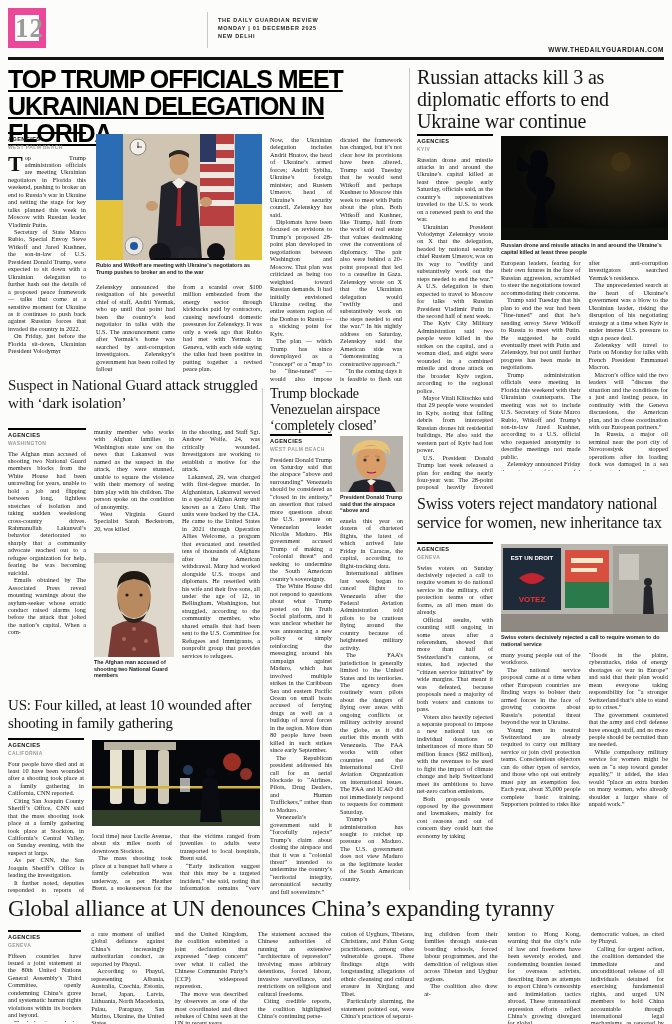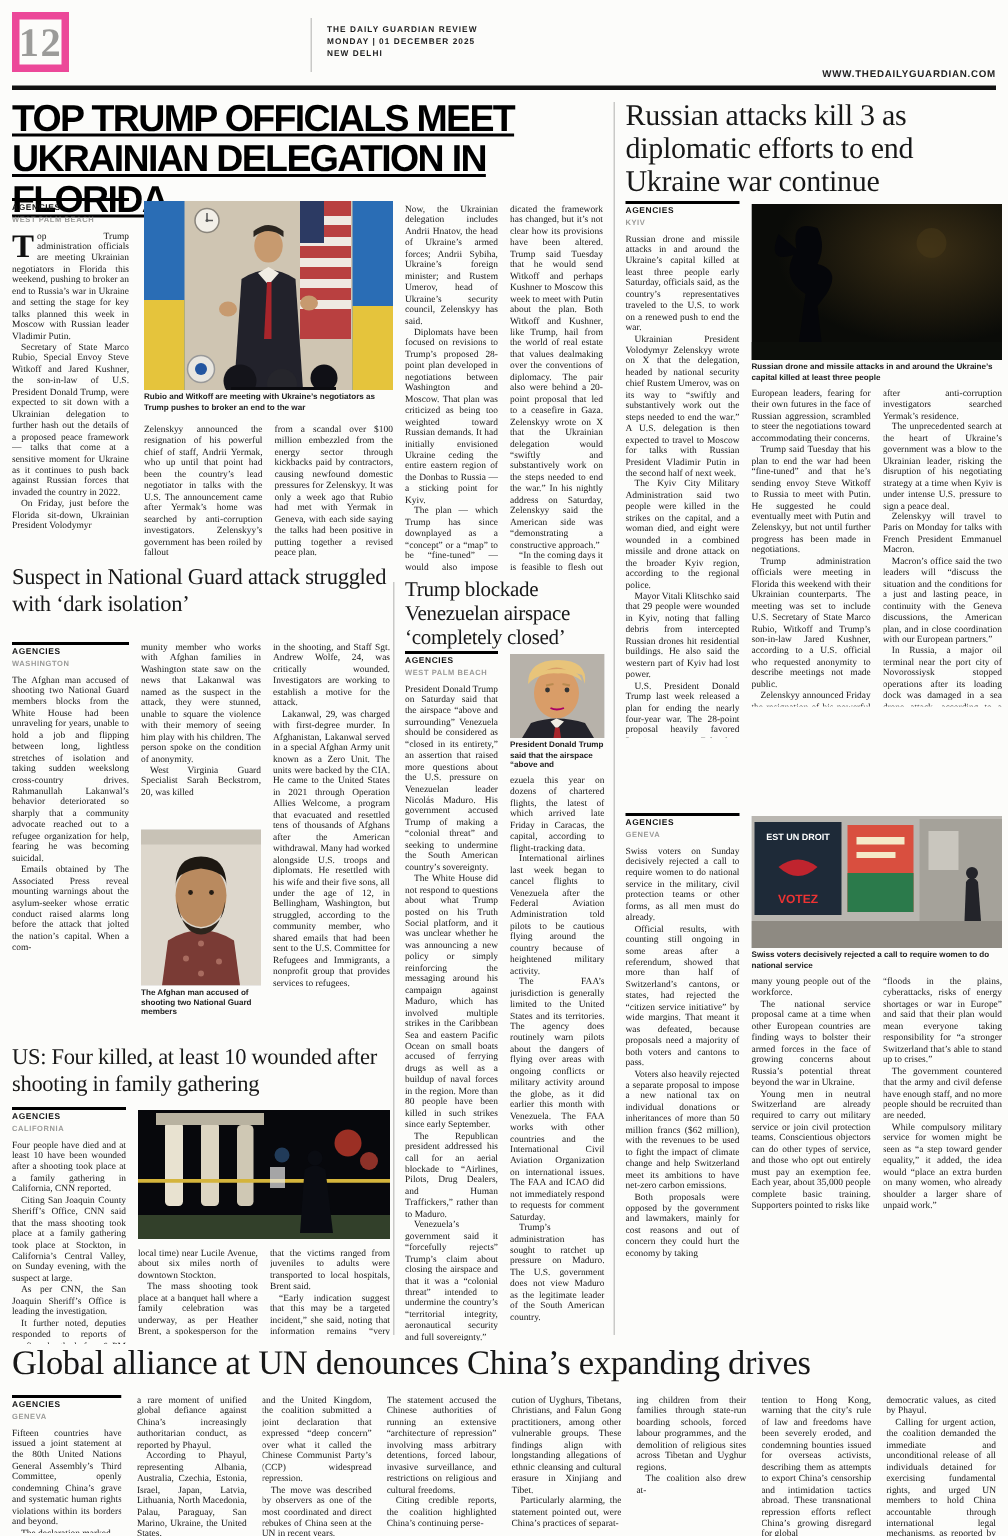--- a/index.html
+++ b/index.html
@@ -1,21 +1,21 @@
 <!DOCTYPE html>
 <html><head>
 <meta charset="utf-8">
 <style>
   html,body{margin:0;padding:0;background:#e8e8e6;}
   .page{position:relative;width:672px;height:1024px;background:#fcfcfa;overflow:hidden;
         font-family:"Liberation Serif",serif;color:#151515;}
   .abs{position:absolute;box-sizing:border-box;}
 
   
-  .pagenum-box{border:5px solid #ec4899;display:flex;align-items:center;justify-content:center;}
+  .pagenum-box{border:7px solid #ec4899;display:flex;align-items:center;}
   .pagenum{font:bold 27px "Liberation Serif",serif;color:#9b9b99;letter-spacing:1px;}
   .section-title{font:400 33px "Liberation Serif",serif;letter-spacing:3px;color:#161616;}
   .masthead{font:bold 5.5px "Liberation Sans",sans-serif;letter-spacing:.7px;color:#222;line-height:8px;text-transform:uppercase;}
   .site-url{font:bold 6.5px "Liberation Sans",sans-serif;letter-spacing:.5px;color:#222;}
   .vrule{background:#c9c9c7;width:1px;}
   .topbar{background:#121212;}
 
   
   .hl-main{font:700 25px "Liberation Sans",sans-serif;letter-spacing:-1.1px;line-height:27px;color:#000000;text-decoration:underline;}
   .hl-serif{font:400 18px "Liberation Serif",serif;line-height:21px;color:#181818;letter-spacing:-.2px;}
@@ -249,20 +249,21 @@
       <div class="body-col" style="height:212px;">
           <p class="first">after anti-corruption investigators searched Yermak’s residence.</p>
           <p class="">The unprecedented search at the heart of Ukraine’s government was a blow to the Ukrainian leader, risking the disruption of his negotiating strategy at a time when Kyiv is under intense U.S. pressure to sign a peace deal.</p>
           <p class="">Zelenskyy will travel to Paris on Monday for talks with French President Emmanuel Macron.</p>
           <p class="">Macron’s office said the two leaders will “discuss the situation and the conditions for a just and lasting peace, in continuity with the Geneva discussions, the American plan, and in close coordination with our European partners.”</p>
           <p class="">In Russia, a major oil terminal near the port city of Novorossiysk stopped operations after its loading dock was damaged in a sea drone attack, according to a statement from the Caspian Pipeline Consortium, or CPC, which owns the terminal.</p>
         </div>
     </div>
   </div>
 
+  <div class="abs hl-serif" style="left:417px;top:494px;width:252px;font-size:16px;line-height:19px;">Swiss voters reject mandatory national service for women, new inheritance tax</div>
 
   <div class="abs" style="left:417px;top:542px;width:76px;">
     <div class="kicker">
       <div class="agency">AGENCIES</div>
       <div class="loc">GENEVA</div>
     </div>
     <div class="body-col" style="height:328px;">
         <p class="first">Swiss voters on Sunday decisively rejected a call to require women to do national service in the military, civil protection teams or other forms, as all men must do already.</p>
         <p class="">Official results, with counting still ongoing in some areas after a referendum, showed that more than half of Switzerland’s cantons, or states, had rejected the “citizen service initiative” by wide margins. That meant it was defeated, because proposals need a majority of both voters and cantons to pass.</p>
         <p class="">Voters also heavily rejected a separate proposal to impose a new national tax on individual donations or inheritances of more than 50 million francs ($62 million), with the revenues to be used to fight the impact of climate change and help Switzerland meet its ambitions to have net-zero carbon emissions.</p>
@@ -338,21 +339,21 @@
   </svg>
   <div class="abs body-col" style="left:92px;top:832px;width:80px;height:58px;">
       <p class="first">local time) near Lucile Avenue, about six miles north of downtown Stockton.</p>
       <p class="">The mass shooting took place at a banquet hall where a family celebration was underway, as per Heather Brent, a spokesperson for the Sheriff’s Office.</p>
     </div>
   <div class="abs body-col" style="left:180px;top:832px;width:80px;height:58px;">
       <p class="first">that the victims ranged from juveniles to adults were transported to local hospitals, Brent said.</p>
       <p class="">“Early indication suggest that this may be a targeted incident,” she said, noting that information remains “very limited” at this time.</p>
     </div>
 
-  <div class="abs hl-serif" style="left:8px;top:896px;width:660px;font-size:23px;line-height:26px;white-space:nowrap;">Global alliance at UN denounces China’s expanding drives</div>
+  <div class="abs hl-serif" style="left:8px;top:896px;width:660px;font-size:23px;line-height:26px;white-space:nowrap;">Global alliance at UN denounces China’s expanding tyranny</div>
 
   <div class="abs row" style="left:8px;top:930px;width:656px;height:94px;gap:10px;">
     <div style="flex:1;overflow:hidden;">
       <div class="kicker">
         <div class="agency">AGENCIES</div>
         <div class="loc">GENEVA</div>
       </div>
       <div class="body-col" style="height:70px;">
           <p class="first">Fifteen countries have issued a joint statement at the 80th United Nations General Assembly’s Third Committee, openly condemning China’s grave and systematic human rights violations within its borders and beyond.</p>
           <p class="">The declaration marked</p>

